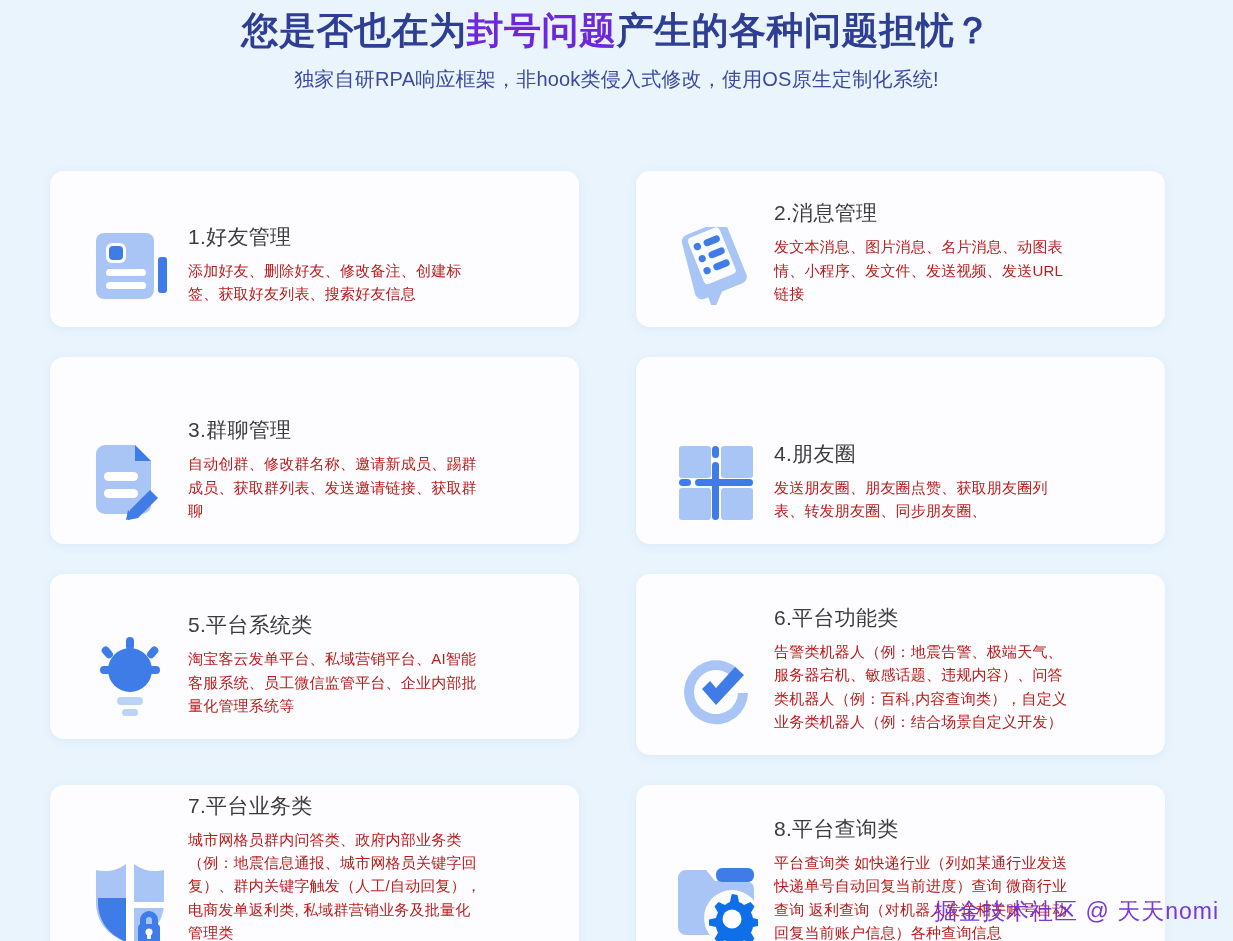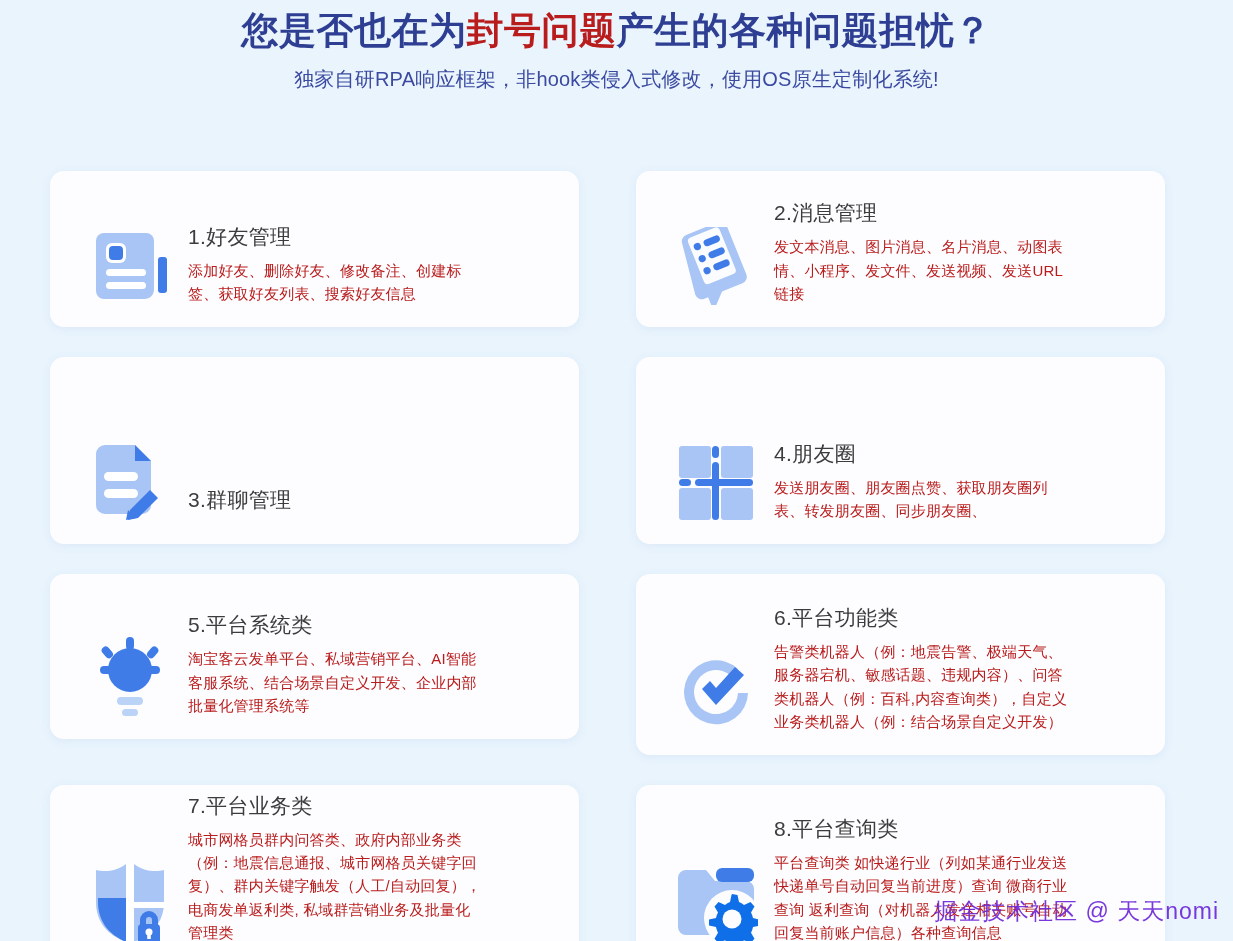--- a/index.html
+++ b/index.html
@@ -22,21 +22,21 @@
   }
   .headline {
     font-size: 37px;
     font-weight: bold;
     letter-spacing: 0.5px;
     color: #2e3e93;
     line-height: 1.25;
     white-space: nowrap;
   }
   .headline .hl {
-    color: #b91c1c;
+    color: #6d28d9;
   }
   .subline {
     margin-top: 12px;
     font-size: 20px;
     color: #3b4aa0;
     letter-spacing: 0.2px;
     white-space: nowrap;
   }
 
   
@@ -162,20 +162,21 @@
         <path d="M6 10 a9 9 0 0 1 9-9 h30 l16 16 v44 a9 9 0 0 1 -9 9 h-37 a9 9 0 0 1 -9 -9 z" fill="#a8c5f5"></path>
         <path d="M45 1 l16 16 h-16 z" fill="#3f7ce8"></path>
         <rect x="14" y="28" width="34" height="9" rx="4.5" fill="#ffffff"></rect>
         <rect x="14" y="45" width="34" height="9" rx="4.5" fill="#ffffff"></rect>
         <path d="M60 46 l8 8 l-20 20 l-10 2 l2 -10 z" fill="#3f7ce8"></path>
         <path d="M38 66 l-2 10 l10 -2 z" fill="#3f7ce8"></path>
       </svg>
     </div>
     <div class="card-body">
       <div class="card-title">3.群聊管理</div>
+      <div class="card-desc">自动创群、修改群名称、邀请新成员、踢群成员、获取群列表、发送邀请链接、获取群聊</div>
     </div>
   </div>
 
   <div class="card r2">
     <div class="icon-wrap">
       <svg width="78" height="78" viewBox="0 0 78 78">
         <rect x="2" y="2" width="32" height="32" rx="3" fill="#a8c5f5"></rect>
         <rect x="44" y="2" width="32" height="32" rx="3" fill="#a8c5f5"></rect>
         <rect x="2" y="44" width="32" height="32" rx="3" fill="#a8c5f5"></rect>
         <rect x="44" y="44" width="32" height="32" rx="3" fill="#a8c5f5"></rect>
@@ -199,21 +200,21 @@
         <rect x="10" y="29" width="13" height="8" rx="4" fill="#3f7ce8"></rect>
         <rect x="57" y="29" width="13" height="8" rx="4" fill="#3f7ce8"></rect>
         <rect x="13" y="9" width="8" height="13" rx="4" fill="#3f7ce8" transform="rotate(-40 17 15)"></rect>
         <rect x="59" y="9" width="8" height="13" rx="4" fill="#3f7ce8" transform="rotate(40 63 15)"></rect>
         <rect x="27" y="60" width="26" height="8" rx="4" fill="#bcd3f8"></rect>
         <rect x="32" y="72" width="16" height="7" rx="3.5" fill="#bcd3f8"></rect>
       </svg>
     </div>
     <div class="card-body">
       <div class="card-title">5.平台系统类</div>
-      <div class="card-desc">淘宝客云发单平台、私域营销平台、AI智能客服系统、结合场景自定义开发、企业内部批量化管理系统等</div>
+      <div class="card-desc">淘宝客云发单平台、私域营销平台、AI智能客服系统、员工微信监管平台、企业内部批量化管理系统等</div>
     </div>
   </div>
 
   <div class="card r4">
     <div class="icon-wrap">
       <svg width="80" height="80" viewBox="0 0 80 80">
         <path d="M62 16 A32 32 0 1 0 72 40 L62 40 A22 22 0 1 1 55 23 Z" fill="#a8c5f5"></path>
         <path d="M26 36 l14 16 l28 -30 l-9 -8 l-19 21 l-6 -7 z" fill="#3f7ce8"></path>
       </svg>
     </div>

